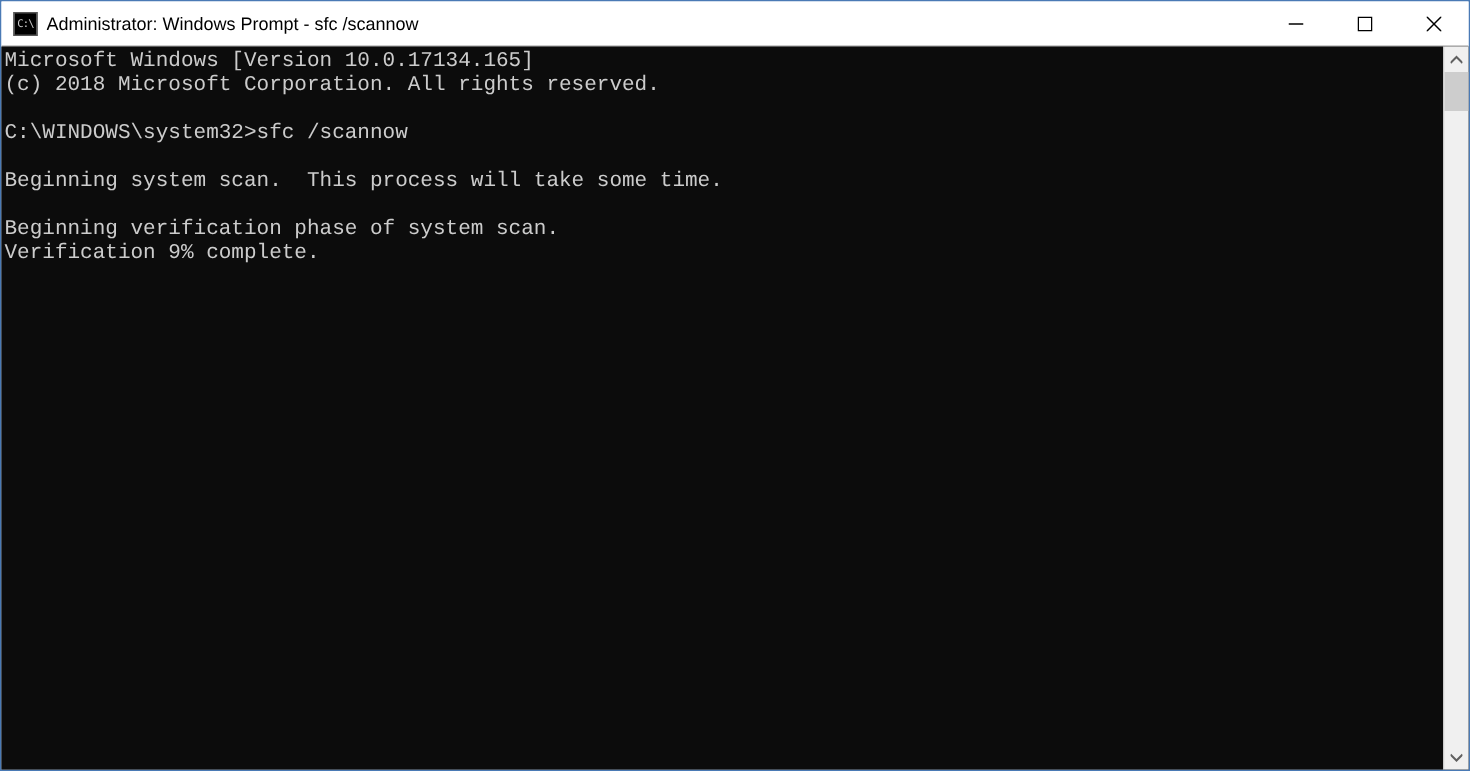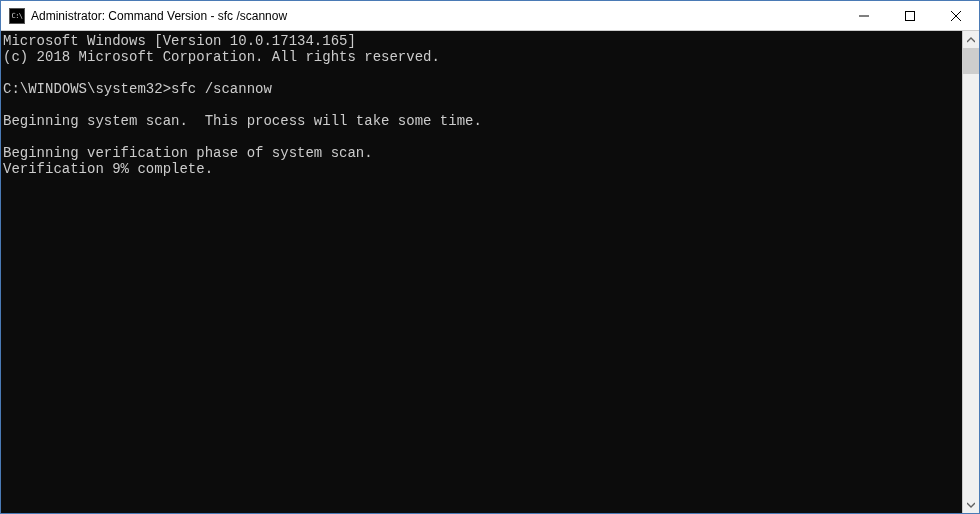--- a/index.html
+++ b/index.html
@@ -122,21 +122,21 @@
     }
   </style>
 </head>
 <body>
 
 <div class="window">
   <div class="titlebar">
     <div class="titlebar-icon">
       <span>C:\</span>
     </div>
-    <div class="titlebar-title">Administrator: Command Version - sfc  /scannow</div>
+    <div class="titlebar-title">Administrator: Windows Prompt - sfc  /scannow</div>
     <div class="window-controls">
       <div class="window-control">
         <svg viewBox="0 0 10 10">
           <line x1="0" y1="5" x2="10" y2="5" stroke="#000" stroke-width="1"></line>
         </svg>
       </div>
       <div class="window-control">
         <svg viewBox="0 0 10 10">
           <rect x="0.5" y="0.5" width="9" height="9" fill="none" stroke="#000" stroke-width="1"></rect>
         </svg>

